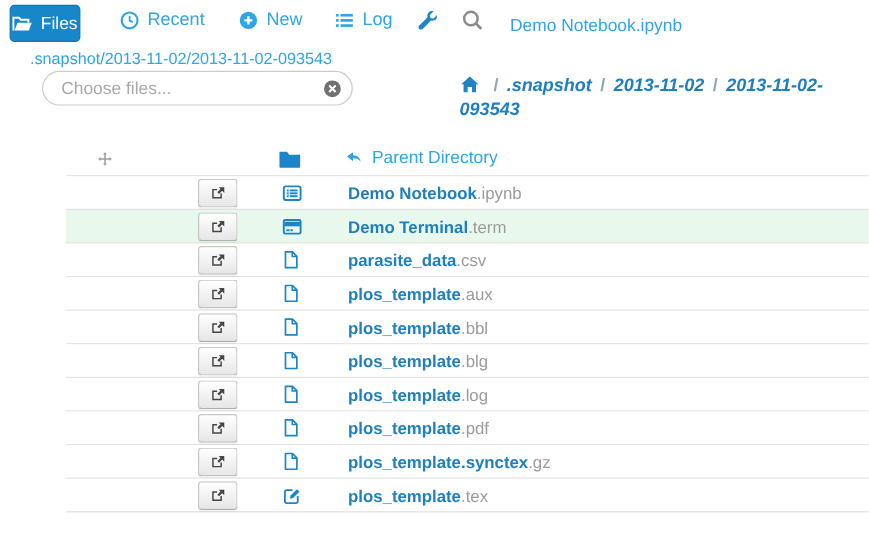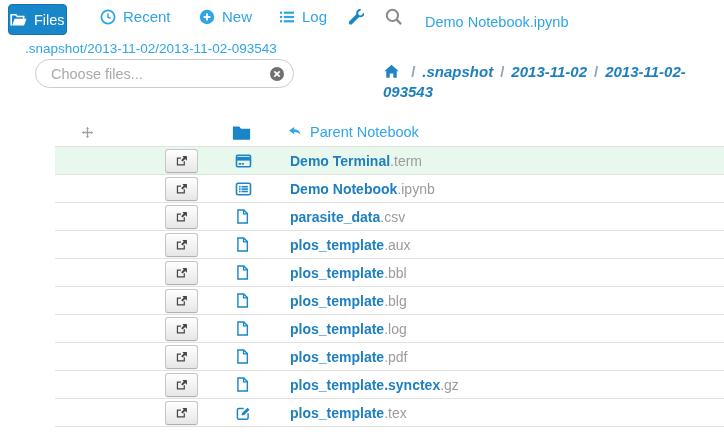--- a/index.html
+++ b/index.html
@@ -164,48 +164,24 @@
       </span>
       <span class="cell folder-cell">
         <svg width="21" height="17" viewBox="0 0 16 14">
           <path d="M.9 2.1h5.2l1.5 1.9h7.5v8.1c0 .5-.4.9-.9.9H1.8c-.5 0-.9-.4-.9-.9z" fill="#1a85c8"></path>
         </svg>
       </span>
       <a class="cell parent-link">
         <svg width="15" height="14" viewBox="0 0 16 14">
           <path d="M6.6 1.6v2.5c3.9.1 6.3 2 6.8 6-1.5-2.3-3.4-3.2-6.8-3.2v2.6L1.2 5.4z" fill="#2fa4e7"></path>
         </svg>
-        <span>Parent Notebook</span>
+        <span>Parent Directory</span>
       </a>
     </div>
     <div id="rows">
-        <div class="row file-row highlighted">
-    <span class="cell btn-cell">
-      <button class="open-btn">
-        <svg width="14" height="14" viewBox="0 0 16 16">
-          <path d="M10.6 8.4v4H2.8V4.6h4" fill="none" stroke="#454545" stroke-width="1.4"></path>
-          <path d="M8.3 2.4h5.3v5.3l-2-2-3 3-1.6-1.6 3-3z" fill="#454545"></path>
-        </svg>
-      </button>
-    </span>
-    <span class="cell icon-cell">
-
-      <svg class="ficon" width="17" height="16" viewBox="0 0 16 16">
-        <rect x="1" y="2.3" width="14" height="11.4" rx="1.2" fill="none" stroke="#1a85c8" stroke-width="1.6"></rect>
-        <rect x="1.6" y="3.8" width="12.8" height="3.8" fill="#1a85c8"></rect>
-        <rect x="3.2" y="10" width="2.6" height="1.7" fill="#1a85c8"></rect>
-        <rect x="6.6" y="10" width="1.9" height="1.7" fill="#1a85c8"></rect>
-      </svg>
-
-    </span>
-    <a class="cell name-cell">
-      <span class="fname">Demo Terminal</span>
-            <span class="fext">.term</span>
-    </a>
-  </div>
         <div class="row file-row">
     <span class="cell btn-cell">
       <button class="open-btn">
         <svg width="14" height="14" viewBox="0 0 16 16">
           <path d="M10.6 8.4v4H2.8V4.6h4" fill="none" stroke="#454545" stroke-width="1.4"></path>
           <path d="M8.3 2.4h5.3v5.3l-2-2-3 3-1.6-1.6 3-3z" fill="#454545"></path>
         </svg>
       </button>
     </span>
     <span class="cell icon-cell">
@@ -220,20 +196,44 @@
                 <rect x="6" y="9.7" width="6.4" height="1.6"></rect>
         </g>
       </svg>
 
     </span>
     <a class="cell name-cell">
       <span class="fname">Demo Notebook</span>
             <span class="fext">.ipynb</span>
     </a>
   </div>
+        <div class="row file-row highlighted">
+    <span class="cell btn-cell">
+      <button class="open-btn">
+        <svg width="14" height="14" viewBox="0 0 16 16">
+          <path d="M10.6 8.4v4H2.8V4.6h4" fill="none" stroke="#454545" stroke-width="1.4"></path>
+          <path d="M8.3 2.4h5.3v5.3l-2-2-3 3-1.6-1.6 3-3z" fill="#454545"></path>
+        </svg>
+      </button>
+    </span>
+    <span class="cell icon-cell">
+
+      <svg class="ficon" width="17" height="16" viewBox="0 0 16 16">
+        <rect x="1" y="2.3" width="14" height="11.4" rx="1.2" fill="none" stroke="#1a85c8" stroke-width="1.6"></rect>
+        <rect x="1.6" y="3.8" width="12.8" height="3.8" fill="#1a85c8"></rect>
+        <rect x="3.2" y="10" width="2.6" height="1.7" fill="#1a85c8"></rect>
+        <rect x="6.6" y="10" width="1.9" height="1.7" fill="#1a85c8"></rect>
+      </svg>
+
+    </span>
+    <a class="cell name-cell">
+      <span class="fname">Demo Terminal</span>
+            <span class="fext">.term</span>
+    </a>
+  </div>
         <div class="row file-row">
     <span class="cell btn-cell">
       <button class="open-btn">
         <svg width="14" height="14" viewBox="0 0 16 16">
           <path d="M10.6 8.4v4H2.8V4.6h4" fill="none" stroke="#454545" stroke-width="1.4"></path>
           <path d="M8.3 2.4h5.3v5.3l-2-2-3 3-1.6-1.6 3-3z" fill="#454545"></path>
         </svg>
       </button>
     </span>
     <span class="cell icon-cell">

